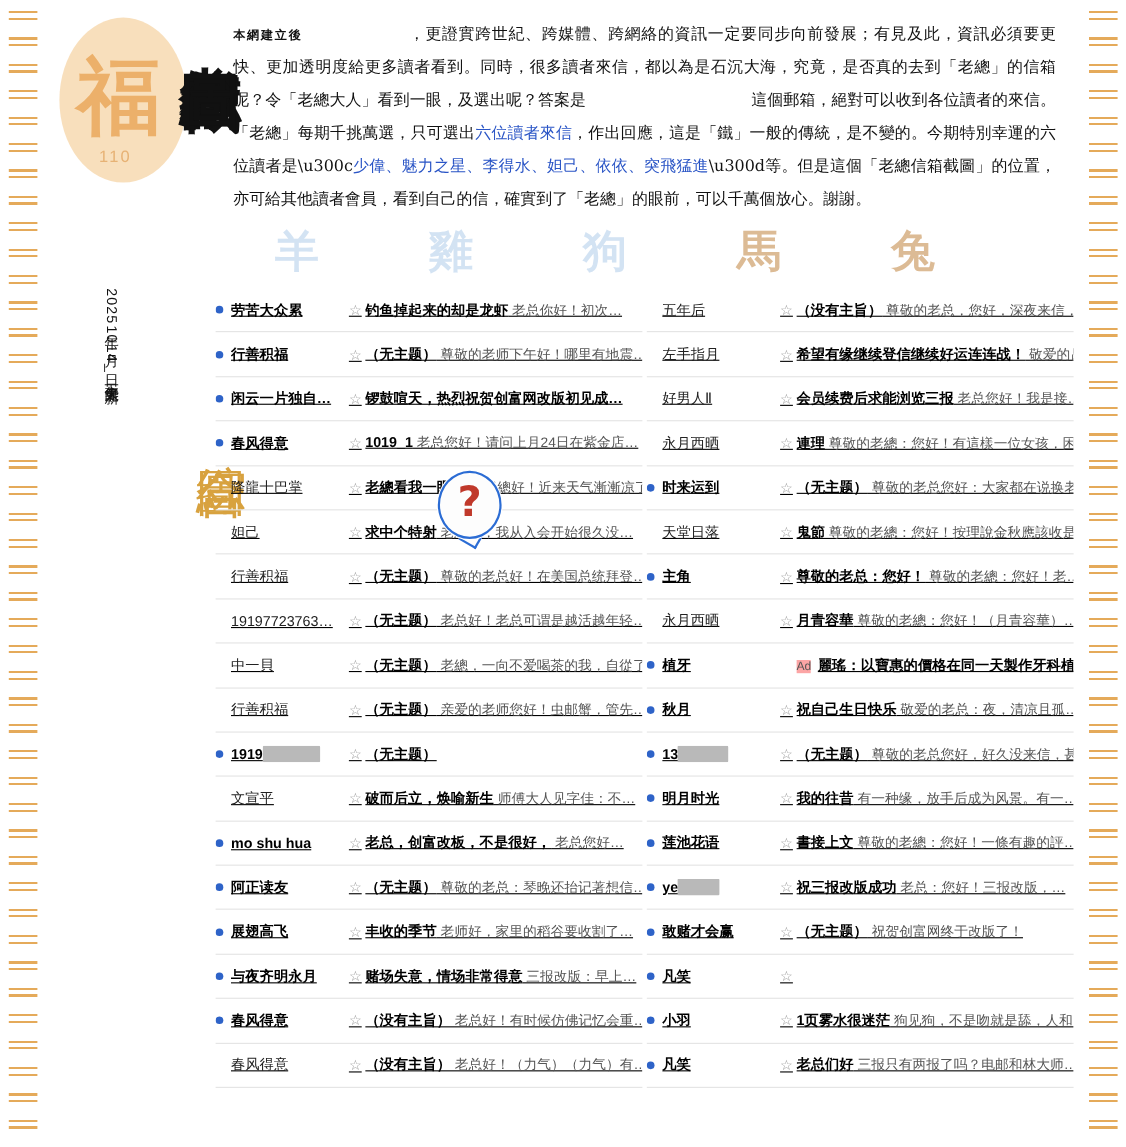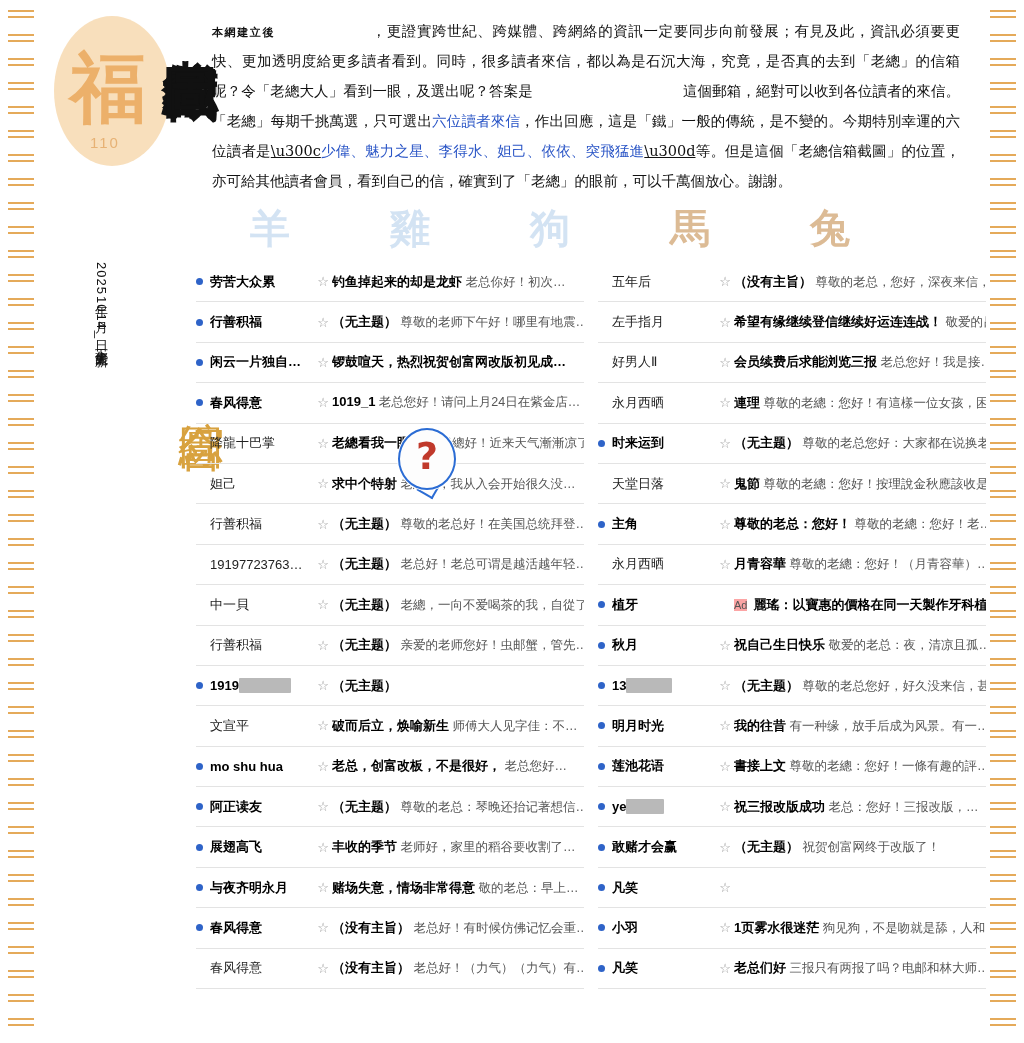--- a/index.html
+++ b/index.html
@@ -88,37 +88,37 @@
     font-size:14.5px;
     line-height:2.07;
     color:#111;
     text-align:justify;
   }
   .article .lead{font-weight:bold;font-size:11px;letter-spacing:1px;}
   .article .gap{display:inline-block;width:96px;}
   .article .gap2{display:inline-block;width:150px;}
   .hl-blue{color:#2a55c6;}
   .hl-names{color:#2a55c6;margin-top:45px;}
-  .brack{color:#111;text-decoration:underline;}
+  .brack{color:#111;}
 
   
   .zodiac{
     position:absolute;left:250px;top:196px;width:600px;height:64px;
     display:flex;justify-content:space-between;align-items:center;
     font-family:"DejaVu Serif",serif;
     font-size:40px;font-weight:bold;
     color:#cfe0f2;
     opacity:.9;
   }
   .zodiac span:nth-child(4),.zodiac span:nth-child(5){color:#d9b48a;}
 
   
   .lists{
     position:absolute;left:196px;top:262px;width:790px;
-    display:flex;gap:14px;
+    display:flex;gap:4px;text-decoration:underline;
   }
   .col{width:388px;}
   .row{
     display:flex;align-items:center;
     height:39.4px;
     border-bottom:1px solid #e3e3e3;
     font-size:13px;
     color:#222;
     overflow:hidden;
   }
@@ -290,21 +290,21 @@
       <div class="row">
         <span class="dot"></span>
         <span class="sender bold">展翅高飞</span>
         <span class="star">☆</span>
         <span class="body"><b>丰收的季节</b><span>  老师好，家里的稻谷要收割了…</span></span>
       </div>
       <div class="row">
         <span class="dot"></span>
         <span class="sender bold">与夜齐明永月</span>
         <span class="star">☆</span>
-        <span class="body"><b>赌场失意，情场非常得意</b><span>  敬的老总：早上…</span></span>
+        <span class="body"><b>赌场失意，情场非常得意</b><span>  三报改版：早上…</span></span>
       </div>
       <div class="row">
         <span class="dot"></span>
         <span class="sender bold">春风得意</span>
         <span class="star">☆</span>
         <span class="body"><b>（没有主旨）</b><span>  老总好！有时候仿佛记忆会重…</span></span>
       </div>
       <div class="row">
         <span class="dot empty"></span>
         <span class="sender">春风得意</span>

